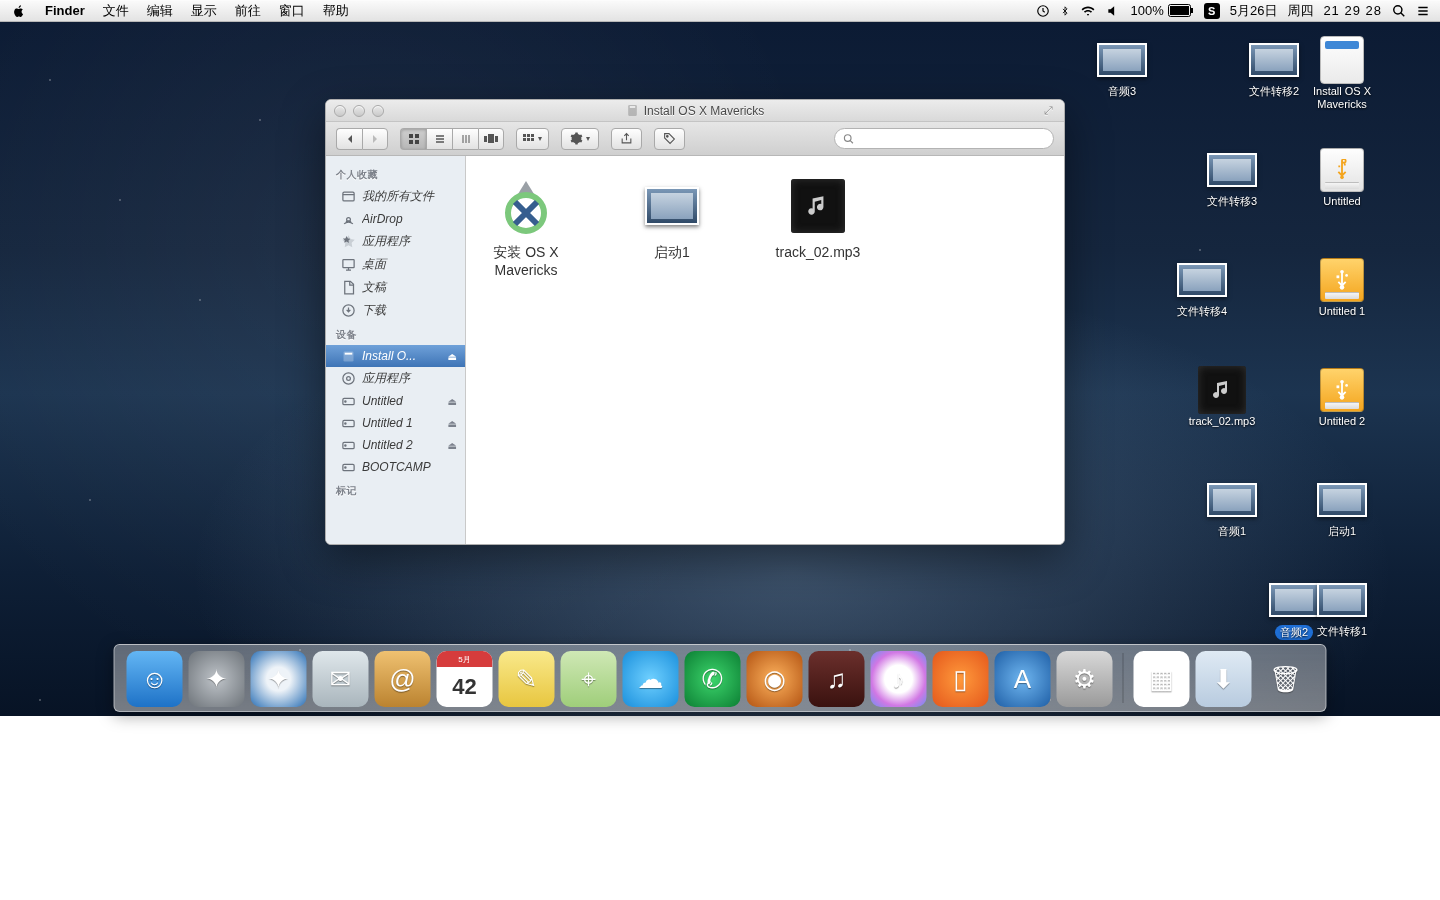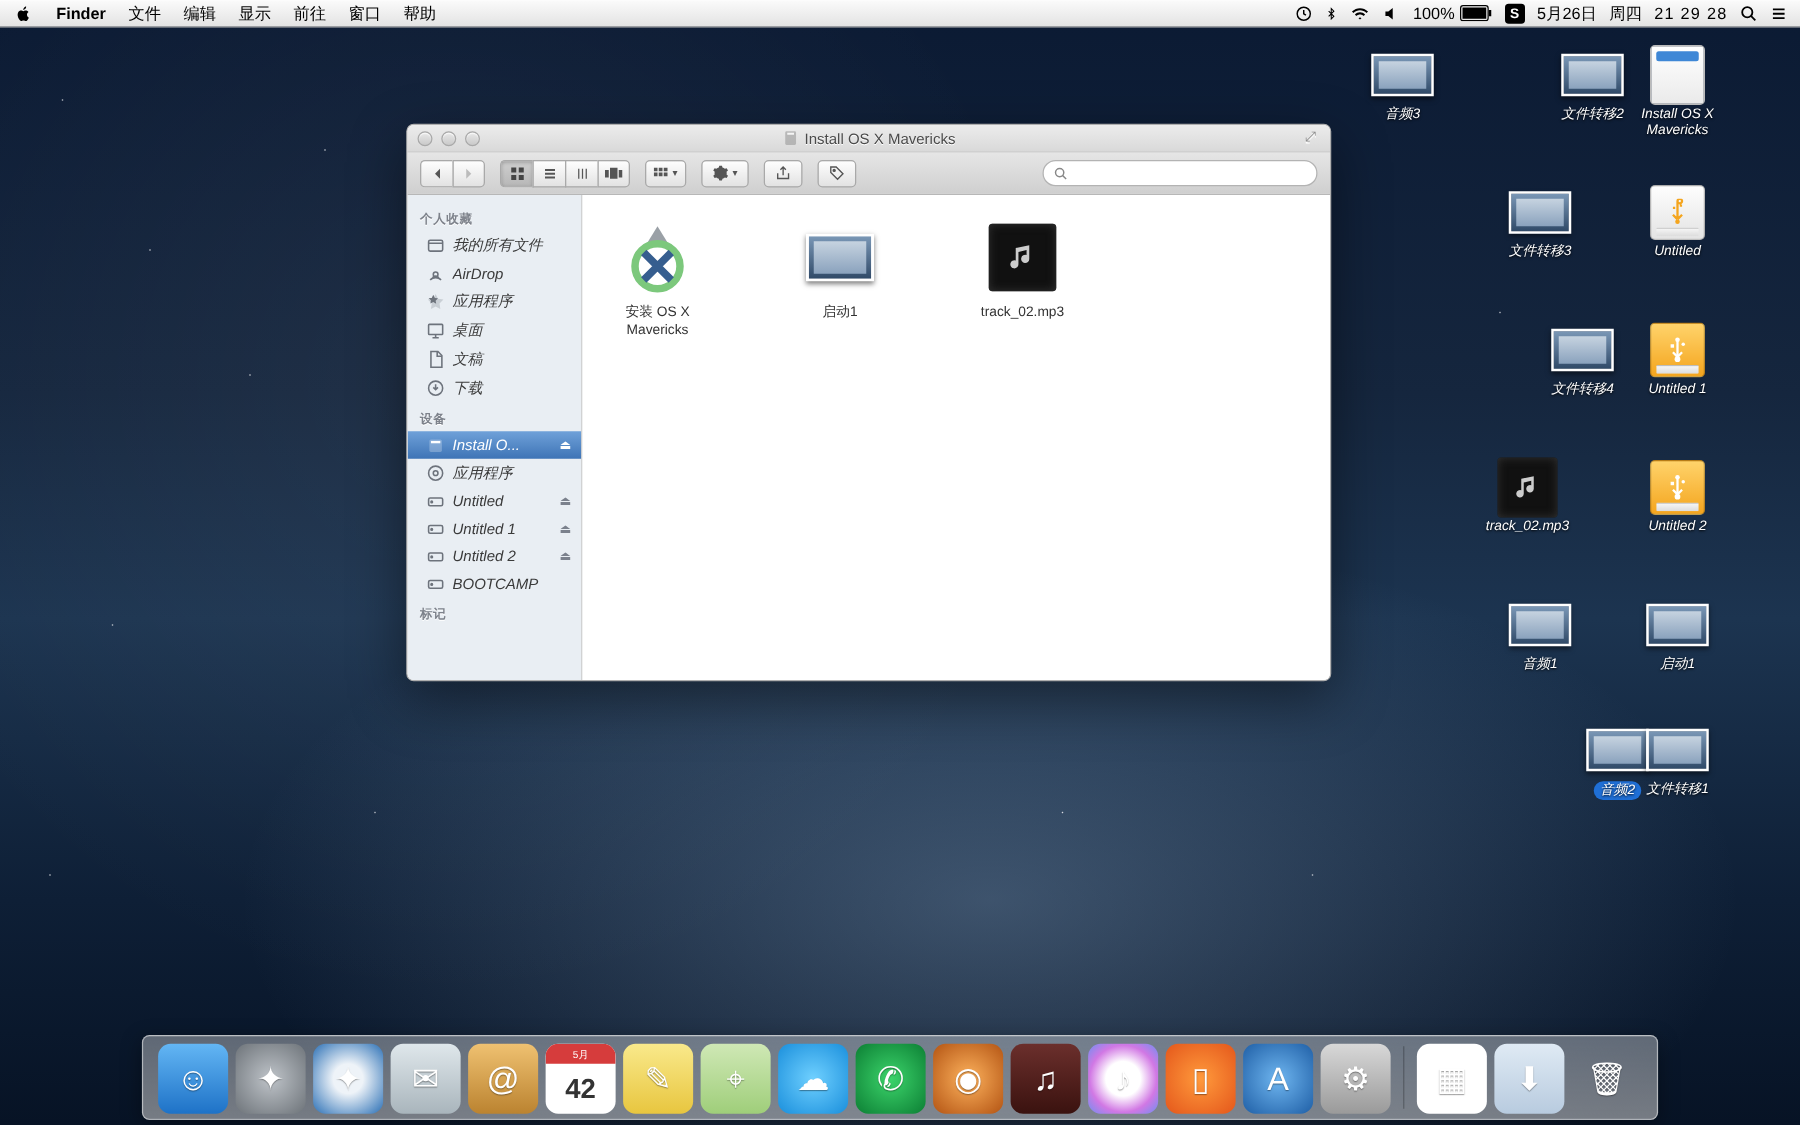--- a/index.html
+++ b/index.html
@@ -2,21 +2,21 @@
 <html><head>
 <meta charset="utf-8">
 <style>
 * { margin: 0; padding: 0; box-sizing: border-box; font-family: "Lucida Grande", "Helvetica Neue", Arial, sans-serif; }
 html, body { width: 1440px; height: 900px; overflow: hidden; }
 
 
 #desktop {
   position: relative;
   width: 1440px;
-  height: 900px;
+  height: 716px;
   background:
     radial-gradient(ellipse 1000px 500px at 55% 80%, rgba(150,180,210,.35), transparent 60%),
     radial-gradient(circle at 25% 35%, rgba(255,255,255,.05), transparent 40%),
     linear-gradient(#0b1a33 0%, #15263e 35%, #1c3450 55%, #0e1f36 80%, #071325 100%);
 }
 
 #desktop::before {
   content:"";
   position:absolute; inset:0;
   background-image:
@@ -109,26 +109,26 @@
 .sb-item .ic { width:16px; height:16px; display:flex; align-items:center; justify-content:center; color:#6d737c; flex-shrink:0; }
 .sb-item.sel .ic { color:#fff; }
 .sb-item .lbl { flex:1; white-space:nowrap; overflow:hidden; text-overflow:ellipsis;font-style:italic; }
 .sb-item .eject { font-size:10px; color:#7b818c; }
 .tag-dot { width:11px; height:11px; border-radius:50%; }
 
 .content {
   flex:1; background:#fff; overflow:auto; padding:18px 10px;
   display:flex; align-content:flex-start; gap:36px 46px; flex-wrap:wrap;
 }
-.file { width:100px; text-align:center; font-size:11px; color:#333; }
+.file { width:100px; text-align:center; font-size:14px; color:#333; }
 .file .thumb { width:64px; height:64px; margin:0 auto 6px; display:flex; align-items:center; justify-content:center; }
 .file .cap { line-height:1.25; }
 
 
-.deskicon { position:absolute; width:84px; text-align:center; color:#fff; font-size:11px; text-shadow:0 1px 2px #000; cursor:default;font-style:italic; }
+.deskicon { position:absolute; width:84px; text-align:center; color:#fff; font-size:11px; text-shadow:0 1px 2px #000; cursor:default; }
 .deskicon .thumb { width:52px; height:40px; margin:0 auto 5px; display:flex; align-items:center; justify-content:center; }
 .deskicon .cap { line-height:1.2; }
 .deskicon.sel .cap { background:#1f6fd6; border-radius:8px; padding:1px 5px; display:inline-block; }
 
 
 .th-shot { width:50px; height:34px; border:2px solid #fff; background:linear-gradient(#7a97b6,#304a68); box-shadow:0 2px 4px rgba(0,0,0,.5); position:relative; }
 .th-shot::after{content:"";position:absolute;inset:4px;background:linear-gradient(#c6d3e0,#8aa2bd);}
 .th-disk { width:44px; height:48px; border-radius:4px; background:linear-gradient(#fff,#eaeaea); border:1px solid #bbb; position:relative; }
 .th-disk::before{content:"";position:absolute;left:4px;right:4px;top:4px;height:8px;background:#3e87d6;border-radius:2px;}
 .th-usb { width:44px; height:44px; border-radius:4px; border:1px solid rgba(0,0,0,.25); color:#fff; display:flex; align-items:center; justify-content:center; position:relative; background:linear-gradient(#ffd36b,#f4a51e); }
@@ -247,21 +247,21 @@
         <div class="thumb">
           <div class="th-usb white">
             <svg width="22" height="22" viewBox="0 0 24 24" fill="#f4a51e">
               <path d="M12 2v16M12 18l-4-4M12 18l4-4M8 8h2M14 6h2M12 2a2 2 0 110 .1" stroke="#f4a51e" stroke-width="2" fill="none"></path>
               <circle cx="12" cy="20" r="2"></circle>
             </svg>
           </div>
         </div>
         <div class="cap">Untitled</div>
       </div>
-      <div class="deskicon" style="left: 1224px; top: 260px;">
+      <div class="deskicon" style="left: 1160px; top: 260px;">
         <div class="thumb">
           <div class="th-shot"></div>
         </div>
         <div class="cap">文件转移4</div>
       </div>
       <div class="deskicon" style="left: 1300px; top: 260px;">
         <div class="thumb">
           <div class="th-usb">
             <svg width="22" height="22" viewBox="0 0 24 24" fill="#fff">
               <circle cx="12" cy="3" r="2"></circle>

